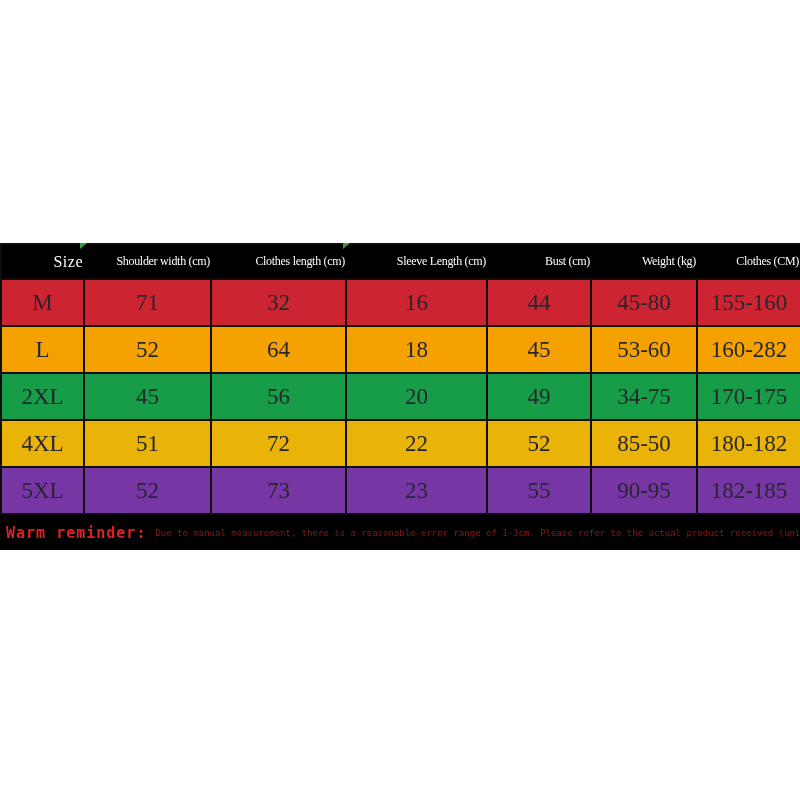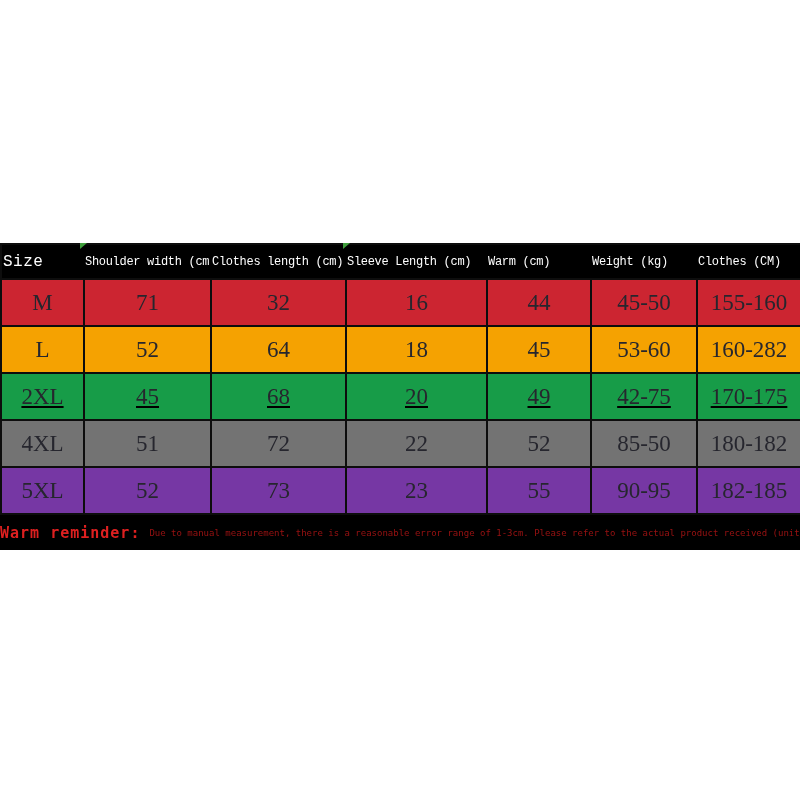--- a/index.html
+++ b/index.html
@@ -8,38 +8,38 @@
     font-family:"DejaVu Sans Mono",monospace;
   }
   table.size-table{
     position:absolute;left:0;top:243px;width:800px;height:272px;
     border-collapse:collapse;table-layout:fixed;
     border:2px solid #0d0d0d;
   }
   table.size-table th{
     background:#000000;color:#ffffff;font-weight:normal;
     font-size:12px;letter-spacing:-0.3px;white-space:nowrap;overflow:hidden;
-    height:31px;text-align:left;vertical-align:middle;
-    font-family:Liberation Mono, monospace;
+    height:31px;text-align:right;vertical-align:middle;
+    font-family:Liberation Serif, serif;
   }
   table.size-table th.col-size{font-size:16px;letter-spacing:0.5px;}
   table.size-table td{
     border:2px solid #0d0d0d;text-align:center;vertical-align:middle;
     font-family:"Liberation Serif","DejaVu Serif",serif;
     font-size:23px;color:#26262e;height:34px;line-height:1;
   }
   .tick{
     position:absolute;width:7px;height:6px;background:#3f9e3c;
     clip-path:polygon(0 0,100% 0,0 100%);
   }
   .tick-1{left:80px;top:243px;}
   .tick-2{left:343px;top:243px;}
   .footer-bar{
     position:absolute;left:0;top:515px;width:800px;height:35px;background:#000000;
-    display:flex;align-items:center;box-sizing:border-box;
+    display:flex;align-items:center;padding-left:6px;box-sizing:border-box;
     white-space:nowrap;overflow:hidden;
   }
   .footer-title{
     color:#dd2020;font-size:15px;font-weight:bold;letter-spacing:1px;
     margin-right:9px;flex:0 0 auto;
     font-family:"DejaVu Sans Mono",monospace;
   }
   .footer-text{
     color:#9c1212;font-size:9px;letter-spacing:0;flex:0 0 auto;
     font-family:"DejaVu Sans Mono",monospace;
@@ -59,54 +59,54 @@
         <col style="width:104px">
         <col style="width:106px">
       <col style="width:104px">
     </colgroup>
     <thead>
       <tr id="header-row">
           <th class="col-size">Size</th>
           <th>Shoulder width (cm)</th>
           <th>Clothes length (cm)</th>
           <th>Sleeve Length (cm)</th>
-          <th>Warm (cm)</th>
+          <th>Bust (cm)</th>
           <th>Weight (kg)</th>
           <th>Clothes (CM)</th>
         </tr>
     </thead>
     <tbody id="table-body">
         <tr style="background: rgb(204, 37, 49);">
           <td>M</td>
           <td>71</td>
           <td>32</td>
           <td>16</td>
           <td>44</td>
-          <td>45-50</td>
+          <td>45-80</td>
           <td>155-160</td>
         </tr>
         <tr style="background: rgb(245, 162, 1);">
           <td>L</td>
           <td>52</td>
           <td>64</td>
           <td>18</td>
           <td>45</td>
           <td>53-60</td>
           <td>160-282</td>
         </tr>
-        <tr style="background: rgb(23, 156, 72); text-decoration: underline;">
+        <tr style="background: rgb(23, 156, 72);">
           <td>2XL</td>
           <td>45</td>
-          <td>68</td>
+          <td>56</td>
           <td>20</td>
           <td>49</td>
-          <td>42-75</td>
+          <td>34-75</td>
           <td>170-175</td>
         </tr>
-        <tr style="background: #737373;">
+        <tr style="background: #eab308;">
           <td>4XL</td>
           <td>51</td>
           <td>72</td>
           <td>22</td>
           <td>52</td>
           <td>85-50</td>
           <td>180-182</td>
         </tr>
         <tr style="background: rgb(118, 55, 164);">
           <td>5XL</td>

